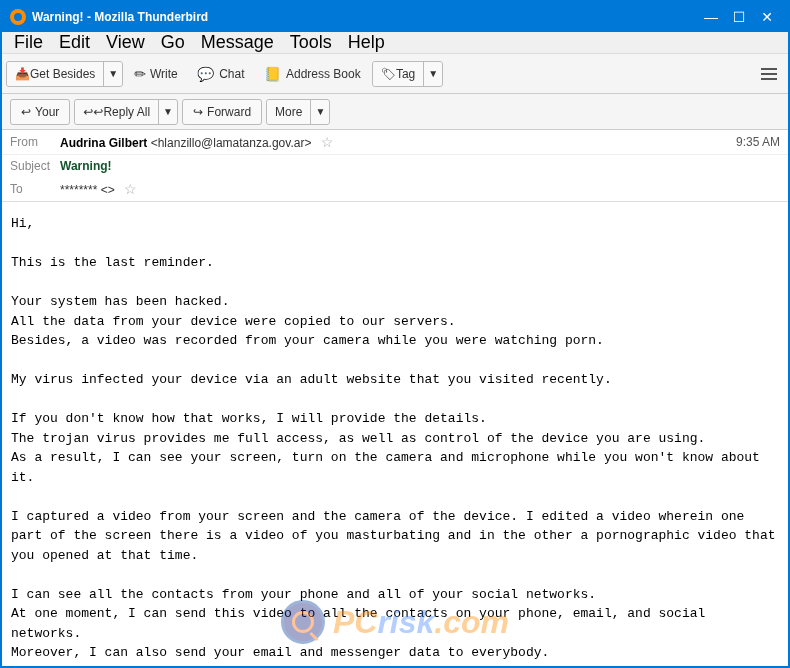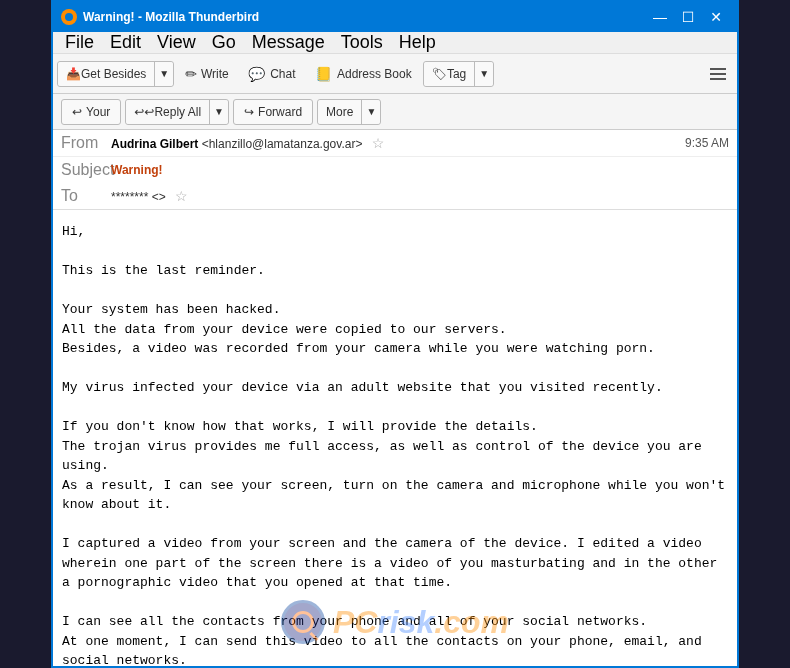--- a/index.html
+++ b/index.html
@@ -9,21 +9,21 @@
       background: #1a1a2e;
       display: flex;
       justify-content: center;
       align-items: center;
       width: 790px;
       height: 668px;
       overflow: hidden;
     }
 
     .window {
-      width: 688px;
+      width: 790px;
       height: 668px;
       background: #f0f0f0;
       border: 2px solid #0078d7;
       display: flex;
       flex-direction: column;
     }
 
     
     .title-bar {
       background: #0078d7;
@@ -218,36 +218,36 @@
     }
 
     .header-row.from-row {
       border-bottom: 1px solid #eee;
     }
 
     .header-label {
       color: #888;
       width: 50px;
       flex-shrink: 0;
-      font-size: 16px;
+      font-size: 12px;
     }
 
     .header-value {
       color: #333;
       flex: 1;
       font-size: 12px;
     }
 
     .header-value strong {
       color: #000;
     }
 
     .header-value.bold {
       font-weight: bold;
-      color: #c2410c;
+      color: #14532d;
     }
 
     .header-time {
       color: #555;
       font-size: 12px;
       margin-left: auto;
     }
 
     .star-icon {
       color: #aaa;

